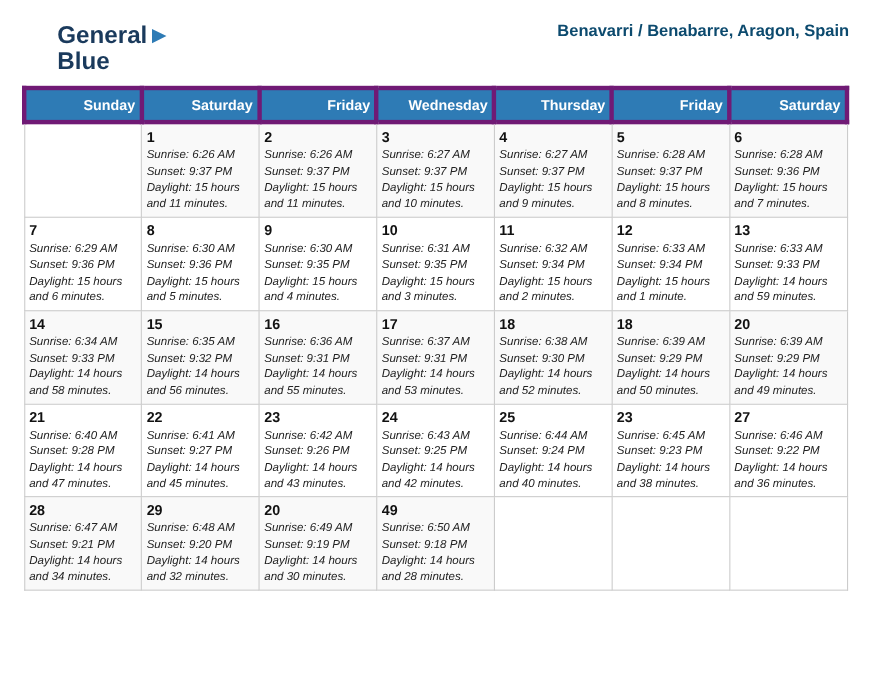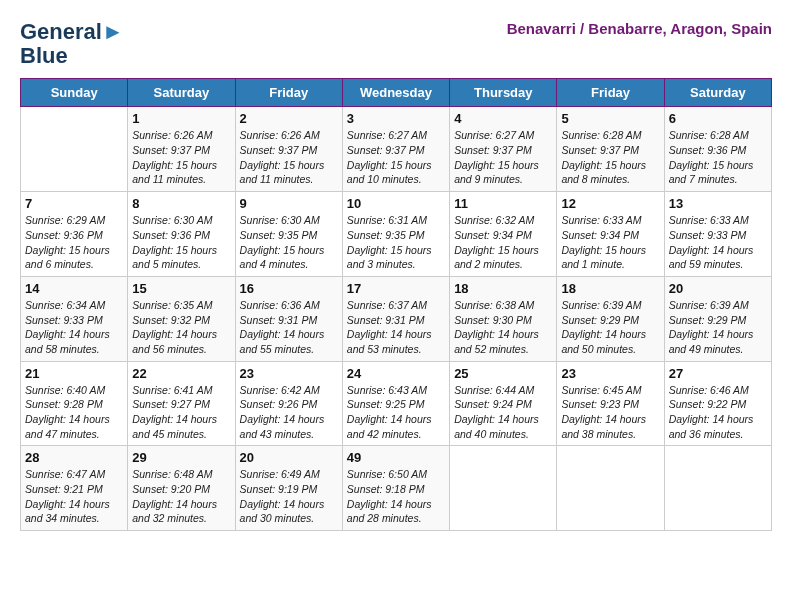--- a/index.html
+++ b/index.html
@@ -12,57 +12,58 @@
     }
     .header {
       display: flex;
       justify-content: space-between;
       align-items: flex-start;
       margin-bottom: 10px;
     }
     .logo {
       display: flex;
       align-items: center;
+      margin-left: 32px;
     }
     .logo-text {
       font-size: 22px;
       font-weight: bold;
       color: #1a3a5c;
       line-height: 1.1;
     }
     .logo-text span {
       color: #2e7bb5;
     }
     .title-block {
       text-align: right;
     }
     .month-title {
       font-size: 42px;
       font-weight: bold;
       color: #1a3a5c;
     }
     .subtitle {
       font-size: 15px;
-      color: #701a75;
+      color: #0c4a6e;
       font-weight: bold;
       text-align: right;
     }
     table {
       width: 100%;
       border-collapse: collapse;
       font-size: 11px;
     }
     thead tr th {
       background-color: #2e7bb5;
       color: #fff;
       font-size: 13px;
       font-weight: bold;
       padding: 6px 4px;
-      text-align: center;
-      border: 1px solid #701a75;
+      text-align: right;
+      border: 4px solid #701a75;
     }
     tbody tr td {
       border: 1px solid #ccc;
       vertical-align: top;
       padding: 4px;
       min-height: 80px;
       width: 107px;
     }
     tbody tr:nth-child(odd) td {
       background-color: #f9f9f9;

